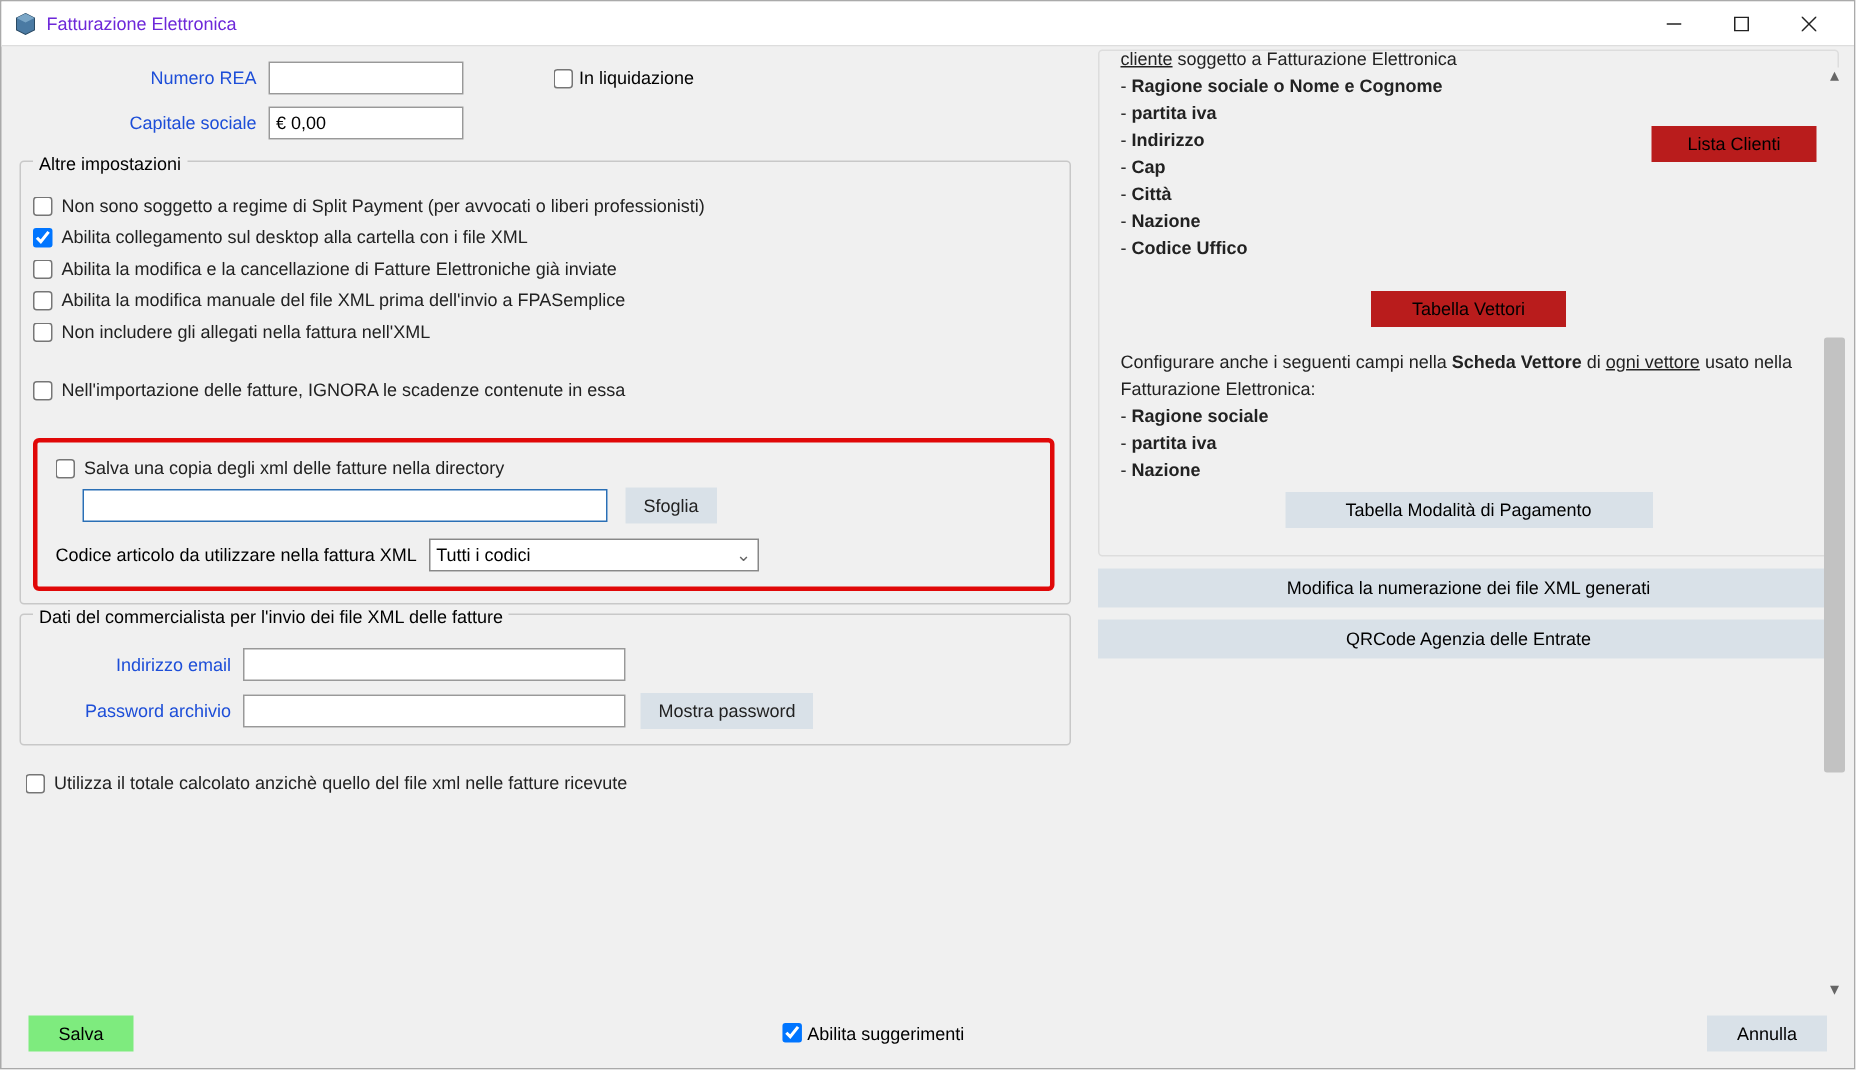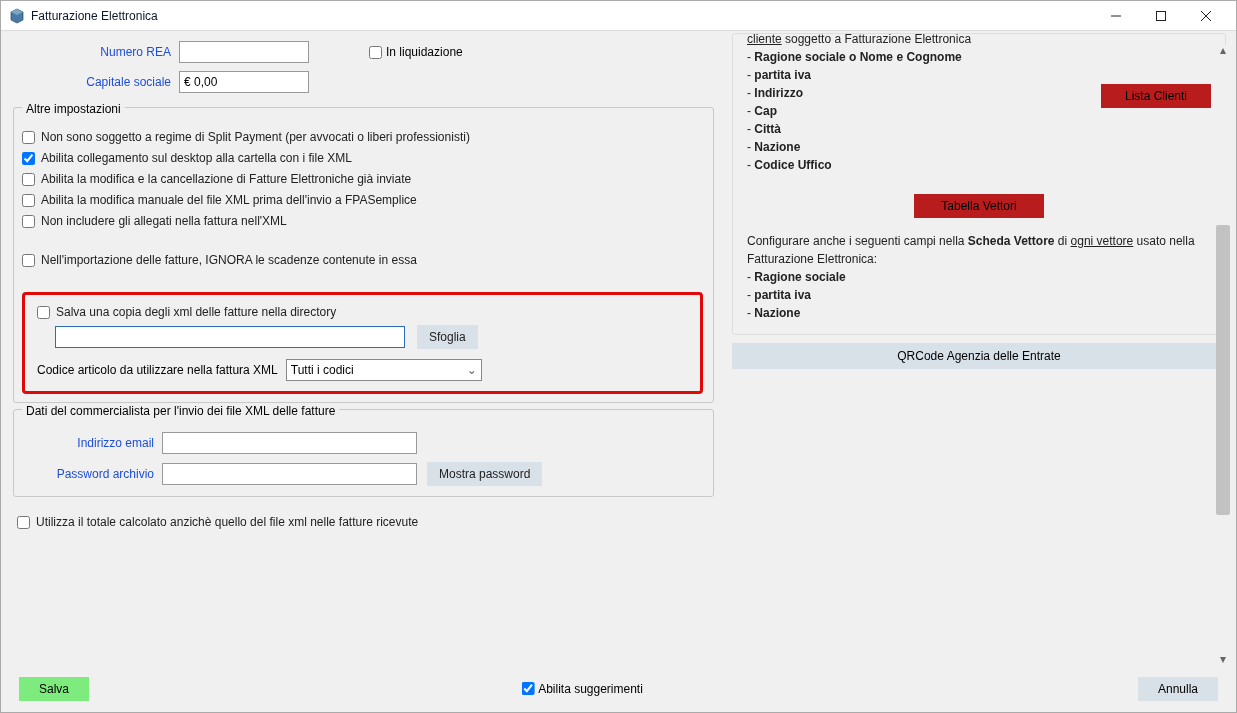--- a/index.html
+++ b/index.html
@@ -1,21 +1,21 @@
 <!DOCTYPE html>
 <html><head>
 <meta charset="utf-8">
 <style>
   * { box-sizing: border-box; margin: 0; padding: 0; font-family: "Segoe UI", Tahoma, sans-serif; font-size: 12px; }
   body { background: #fff; user-select: none; }
   .window { width: 1237px; height: 713px; border: 1px solid #aaa; position: relative; background: #f0f0f0; display: flex; flex-direction: column; }
   .titlebar { height: 30px; background: #fff; display: flex; align-items: center; padding: 0 8px; border-bottom: 1px solid #ddd; flex-shrink: 0; }
   .titlebar .app-icon { width: 16px; height: 16px; margin-right: 6px; }
   .titlebar .app-icon svg { display: block; }
-  .title-text { flex: 1; color: #0f172a; }
+  .title-text { flex: 1; color: #6d28d9; }
   .win-btns { display: flex; }
   .win-btn { width: 45px; height: 30px; display: flex; align-items: center; justify-content: center; color: #333; }
 
   .content { flex: 1; display: flex; overflow: hidden; }
   .left-pane { flex: 1; padding: 10px 12px 0 12px; display: flex; flex-direction: column; gap: 4px; overflow: hidden;}
   .right-pane { width: 510px; padding: 4px 10px 0 6px; position: relative; overflow: hidden;}
 
   .form-row { display: flex; align-items: center; margin-bottom: 8px; }
   .form-row label { min-width: 160px; text-align: right; padding-right: 8px; color: #1d4ed8; }
   .text-input { height: 22px; border: 1px solid #999; background: #fff; padding: 0 4px; }
@@ -27,21 +27,21 @@
   .checkbox-row { display: flex; align-items: center; margin-bottom: 7px; }
   .checkbox-row input[type=checkbox] { margin-right: 6px; }
   .checkbox-row span { color: #222; }
 
   .highlight-box { border: 3px solid #e00808; border-radius: 4px; padding: 10px 12px; margin-top: 6px;}
   .dir-input { width: 350px; height: 22px; border: 1px solid #2a6fb5; background: #fff; margin-left: 18px; padding: 0 4px; }
   .btn-flat { background: #d9e1e8; border: none; color: #222; height: 24px; padding: 0 12px; cursor: pointer; }
   .btn-save { background: #7eeb7e; border: none; height: 24px; padding: 0 20px; cursor: pointer; color: #000;}
   .btn-cancel { background: #d9e1e8; border: none; height: 24px; padding: 0 20px; cursor: pointer; }
 
-  .select-box { height: 22px; border: 1px solid #888; background: #fff; padding: 0 4px; width: 196px; display: flex; align-items: center; justify-content: space-between;}
+  .select-box { height: 22px; border: 1px solid #888; background: #fff; padding: 0 4px; width: 220px; display: flex; align-items: center; justify-content: space-between;}
   .chevron { color: #666; }
 
   
   .info-block { border: 1px solid #ddd; border-radius: 3px; padding: -2px 14px 12px 14px; background: #f0f0f0; position: relative;}
   .info-inner { padding: 0 14px 12px 14px;}
   .info-block p { line-height: 1.5; color: #222;}
   .info-block .bold { font-weight: 600; }
   .info-block .u { text-decoration: underline;}
   .mid-btn { display: block; width: 130px; margin: 4px auto; background: #b91c1c; border: none; height: 24px; cursor: pointer; }
   .wide-btn { display: block; width: 245px; margin: 6px auto; background: #d9e1e8; border: none; height: 24px; cursor: pointer; }
@@ -190,23 +190,25 @@
 
         <button class="mid-btn" style="width:130px; margin-top:20px;">Tabella Vettori</button>
 
         <p style="margin-top:14px;">
           <span>Configurare anche i seguenti campi nella </span><span class="bold">Scheda Vettore</span><span> di </span><span class="u">ogni vettore</span><span> usato nella Fatturazione Elettronica:</span>
         </p>
         <p>- <span class="bold">Ragione sociale</span></p>
         <p>- <span class="bold">partita iva</span></p>
         <p>- <span class="bold">Nazione</span></p>
 
-        </div>
-      </div>
-
+        <button class="wide-btn" style="margin-top:6px;">Tabella Modalità di Pagamento</button>
+        </div>
+      </div>
+
+      <button class="full-btn">Modifica la numerazione dei file XML generati</button>
       <button class="full-btn">QRCode Agenzia delle Entrate</button>
     </div>
   </div>
 
   <div class="bottom-bar">
     <button class="btn-save">Salva</button>
     <div class="bottom-center">
       <input type="checkbox" checked="" style="">
       <span style="margin-left:4px;">Abilita suggerimenti</span>
     </div>

